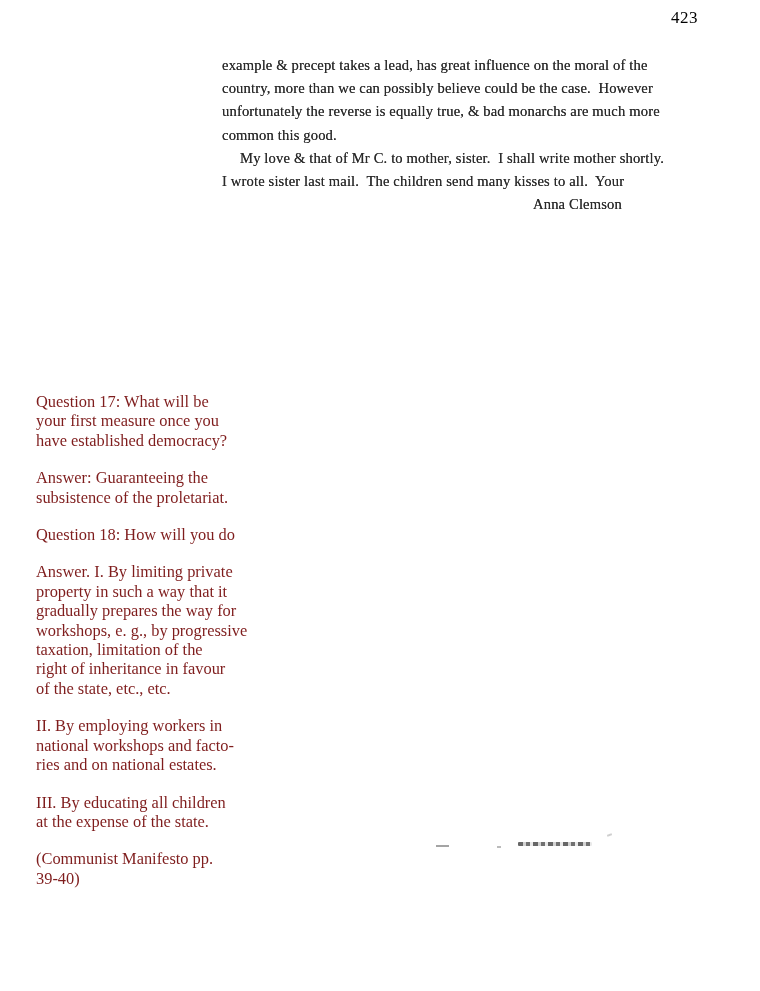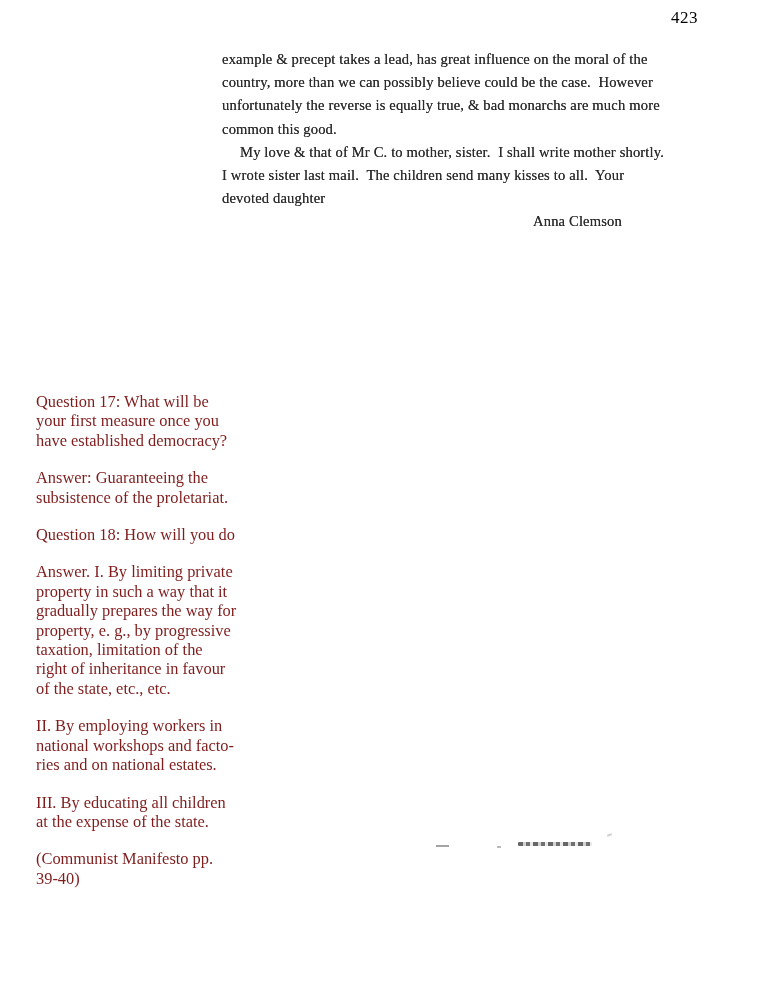--- a/index.html
+++ b/index.html
@@ -13,21 +13,21 @@
   }
   
   .page-number {
     position: absolute; top: 8px; left: 671px;
     font-size: 17px; color: #000000;
     letter-spacing: 0.5px;
     white-space: pre;
   }
   
   .letter-block {
-    position: absolute; top: 48px; left: 222px; width: 480px;
+    position: absolute; top: 54px; left: 222px; width: 480px;
     font-size: 14.6px; line-height: 23.2px;
     color: #2b2b2b;
     text-shadow: 0 0 0.45px rgba(40,40,40,0.85);
     letter-spacing: 0.15px;
   }
   .letter-block .ln { white-space: pre; }
   .letter-block .ln.indent { padding-left: 18px; }
   .letter-block .signature { padding-left: 311px; white-space: pre; }
   
   .catechism {
@@ -69,42 +69,41 @@
 
 <div class="page-number">423</div>
 
 <div class="letter-block">
   <div class="ln">example &amp; precept takes a lead, has great influence on the moral of the</div>
   <div class="ln">country, more than we can possibly believe could be the case.  However</div>
   <div class="ln">unfortunately the reverse is equally true, &amp; bad monarchs are much more</div>
   <div class="ln">common this good.</div>
   <div class="ln indent">My love &amp; that of Mr C. to mother, sister.  I shall write mother shortly.</div>
   <div class="ln">I wrote sister last mail.  The children send many kisses to all.  Your</div>
-  <div class="ln">devoted daughter</div>
   <div class="signature">Anna Clemson</div>
 </div>
 
 <div class="catechism">
   <div class="para">
     <div class="ln">Question 17: What will be</div>
     <div class="ln">your first measure once you</div>
     <div class="ln">have established democracy?</div>
   </div>
   <div class="para">
     <div class="ln">Answer: Guaranteeing the</div>
     <div class="ln">subsistence of the proletariat.</div>
   </div>
   <div class="para">
     <div class="ln">Question 18: How will you do</div>
   </div>
   <div class="para">
     <div class="ln">Answer. I. By limiting private</div>
     <div class="ln">property in such a way that it</div>
     <div class="ln">gradually prepares the way for</div>
-    <div class="ln">property, e. g., by progressive</div>
+    <div class="ln">workshops, e. g., by progressive</div>
     <div class="ln">taxation, limitation of the</div>
     <div class="ln">right of inheritance in favour</div>
     <div class="ln">of the state, etc., etc.</div>
   </div>
   <div class="para">
     <div class="ln">II. By employing workers in</div>
     <div class="ln">national workshops and facto-</div>
     <div class="ln">ries and on national estates.</div>
   </div>
   <div class="para">

